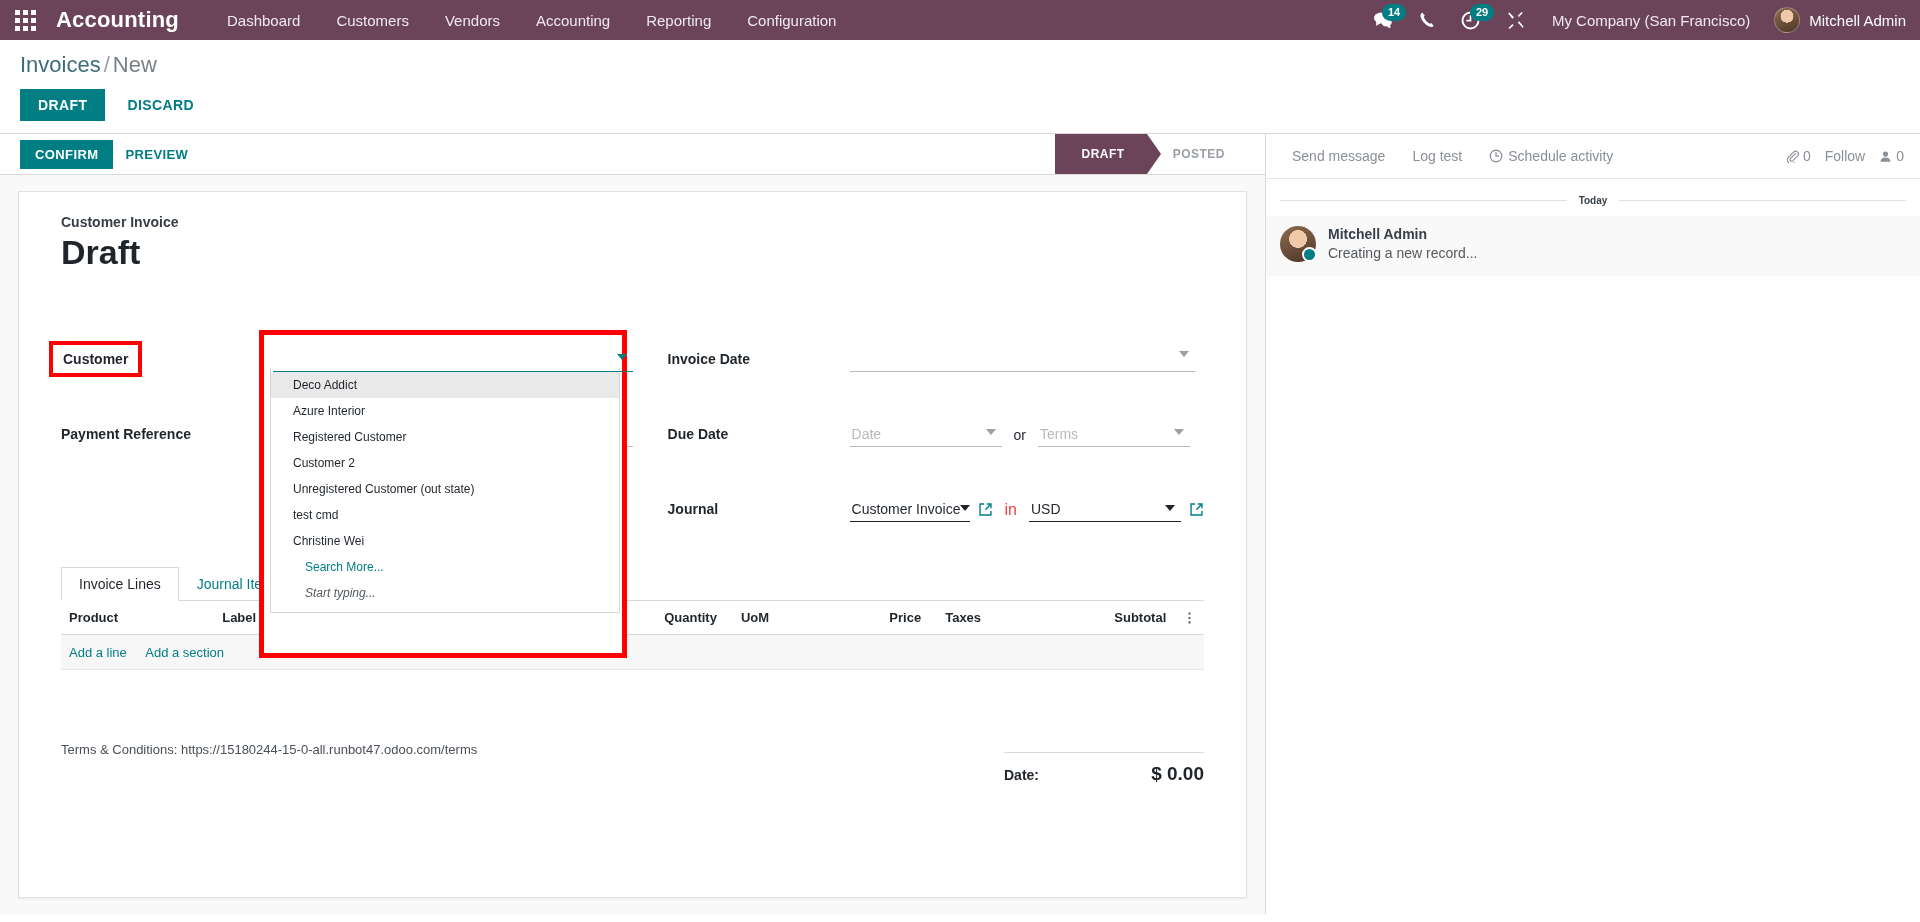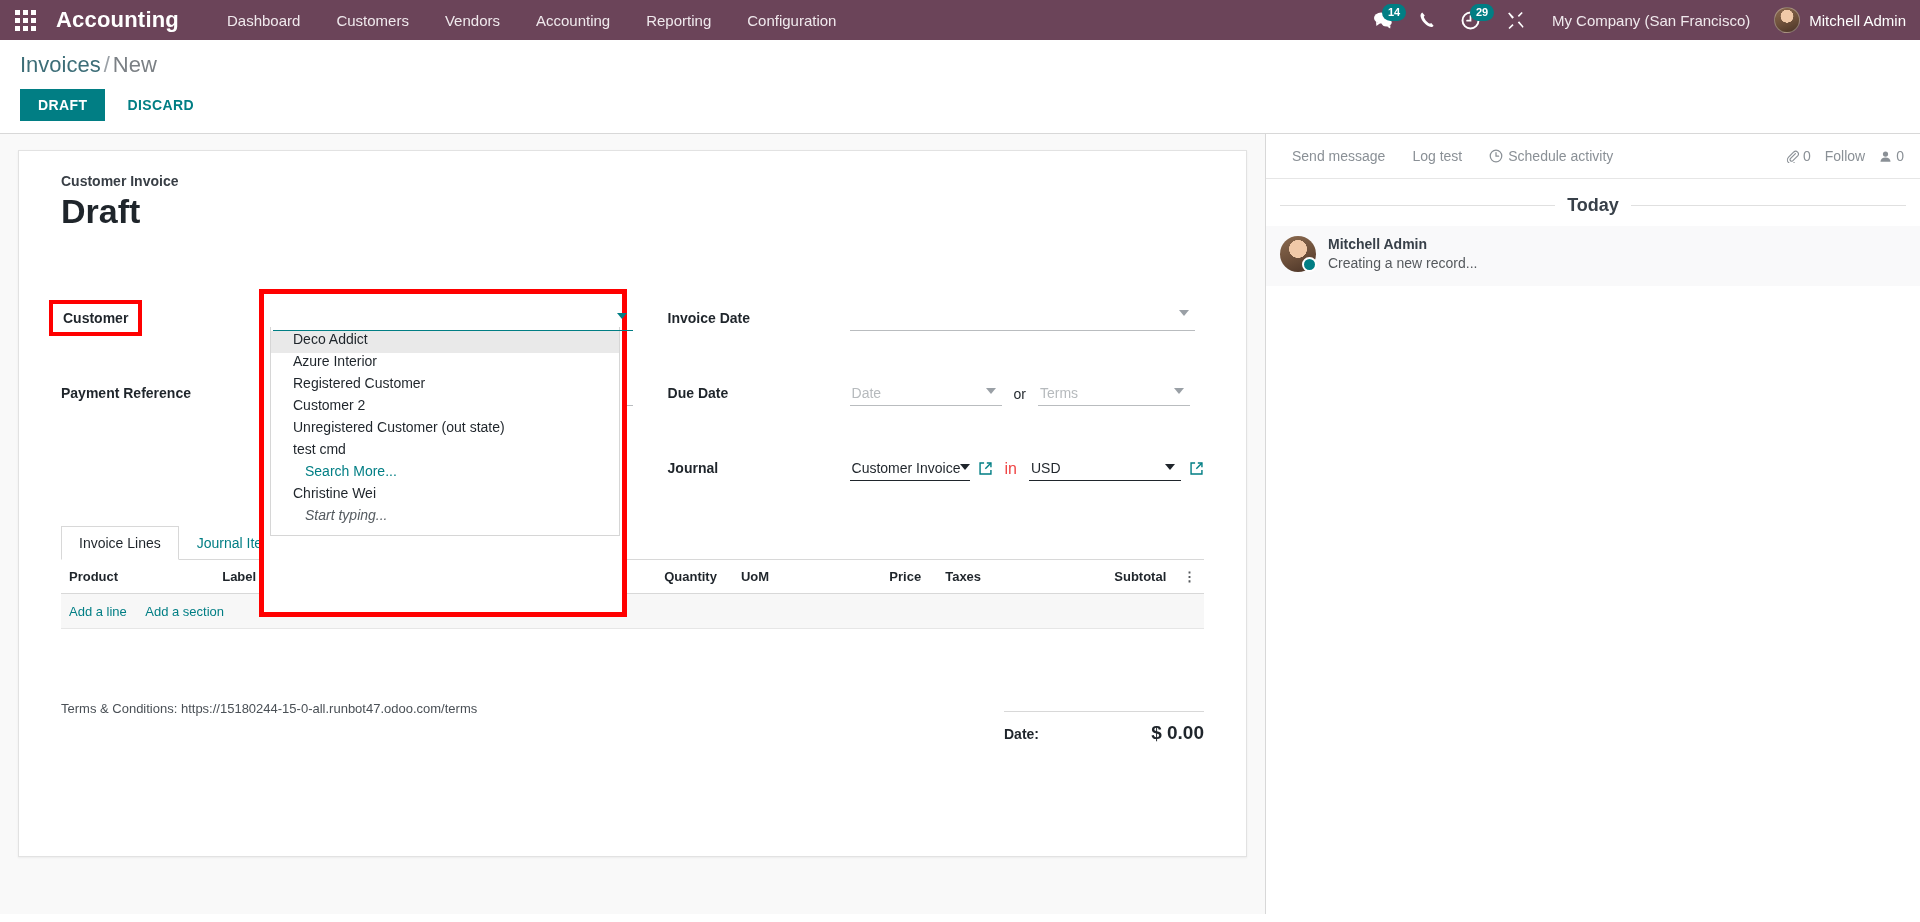--- a/index.html
+++ b/index.html
@@ -283,22 +283,22 @@
     position: absolute;
     left: -3px; top: 24px;
     width: 350px;
     background: #ffffff;
     border: 1px solid #d6d6d6;
     border-top: none;
     z-index: 40;
     padding: 4px 0 6px 0;
   }
   .dd-item {
-    padding: 0 14px 6px 22px;
-    font-size: 14px;
+    padding: 6px 14px 6px 22px;
+    font-size: 12px;
     color: #1f252b;
     cursor: pointer;
     white-space: nowrap;
   }
   .dd-item.sel { background: #e9e9e9; }
   .dd-item.action { color: #017e84; padding-left: 34px; }
   .dd-item.hint { color: #555b60; font-style: italic; padding-left: 34px; cursor: default; }
 
   .inline-row { display: flex; align-items: center; gap: 8px; }
   .inline-row .seg { position: relative; }
@@ -362,21 +362,21 @@
     display: inline-flex; align-items: center; gap: 5px;
   }
   .ch-right { margin-left: auto; display: flex; align-items: center; gap: 14px; }
   .ch-stat { font-size: 14px; color: #8a9096; display: inline-flex; align-items: center; gap: 4px; cursor: pointer; }
 
   .today-div {
     display: flex; align-items: center;
     padding: 16px 14px 10px 14px;
   }
   .today-div .ln { flex: 1; height: 1px; background: #e0e0e0; }
-  .today-div .tx { font-size: 18px; font-weight: bold; color: #384049; padding: 0 12px; }
+  .today-div .tx { font-size: 10px; font-weight: bold; color: #384049; padding: 0 12px; }
 
   .msg {
     display: flex; gap: 12px;
     padding: 10px 14px 14px 14px;
     background: #f9f9fa;
   }
   .msg-avatar {
     width: 36px; height: 36px;
     border-radius: 50%;
     flex: none;
@@ -467,20 +467,28 @@
   <div class="cp-buttons">
     <button class="btn-primary">DRAFT</button>
     <button class="btn-link">DISCARD</button>
   </div>
 </div>
 
 <div class="body-wrap">
 
   <div class="form-col">
 
+    <div class="statusbar">
+      <button class="sb-btn-primary">CONFIRM</button>
+      <button class="sb-btn-link">PREVIEW</button>
+      <div class="status-pills">
+        <div class="pill active">DRAFT</div>
+        <div class="pill last">POSTED</div>
+      </div>
+    </div>
 
     <div class="sheet-area">
       <div class="sheet">
 
         <div class="doc-sub">Customer Invoice</div>
         <div class="doc-title">Draft</div>
 
         <div class="form-grid">
 
           <div class="form-left">
@@ -497,22 +505,22 @@
                   <input class="input-line focused" type="text" placeholder="" style="">
                   <span class="caret teal"></span>
                 </div>
                 <div class="dd-inner">
                   <div class="dd-item sel">Deco Addict</div>
                   <div class="dd-item">Azure Interior</div>
                   <div class="dd-item">Registered Customer</div>
                   <div class="dd-item">Customer 2</div>
                   <div class="dd-item">Unregistered Customer (out state)</div>
                   <div class="dd-item">test cmd</div>
+                  <div class="dd-item">Christine Wei</div>
                   <div class="dd-item action">Search More...</div>
-                  <div class="dd-item">Christine Wei</div>
                   <div class="dd-item hint">Start typing...</div>
                 </div>
               </div>
             </div>
 
             <div class="frow">
               <div class="flabel">Payment Reference</div>
               <div class="fval">
                 <input class="input-line" type="text" placeholder="" style="">
               </div>

